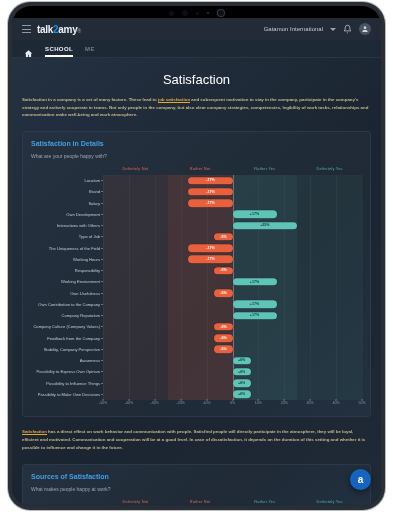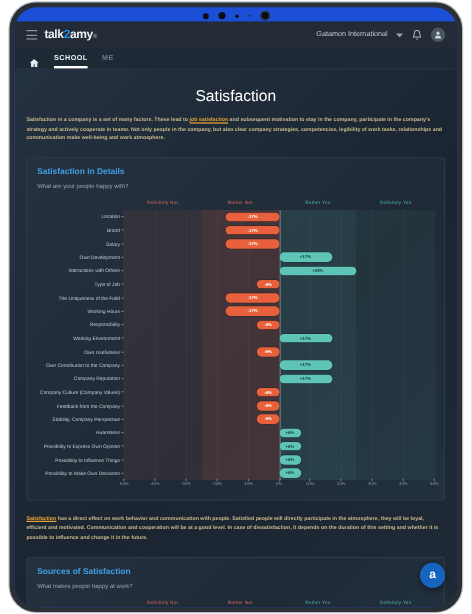--- a/index.html
+++ b/index.html
@@ -22,21 +22,21 @@
     width: 377px; height: 508px;
     border-radius: 22px;
     background: #2a2f36;
     padding: 4px;
     box-shadow: 0 0 0 1px #b9bec4;
   }
   .device-inner {
     position: relative;
     width: 100%; height: 100%;
     border-radius: 19px;
-    background: #1d4ed8;
+    background: #000000;
     overflow: hidden;
   }
   .camera-dots {
     position: absolute;
     left: 50%; top: 3px;
     transform: translateX(-50%);
     display: flex; align-items: center; gap: 8px;
     z-index: 9;
   }
   .cdot { border-radius: 50%; background: #0c1015; }

